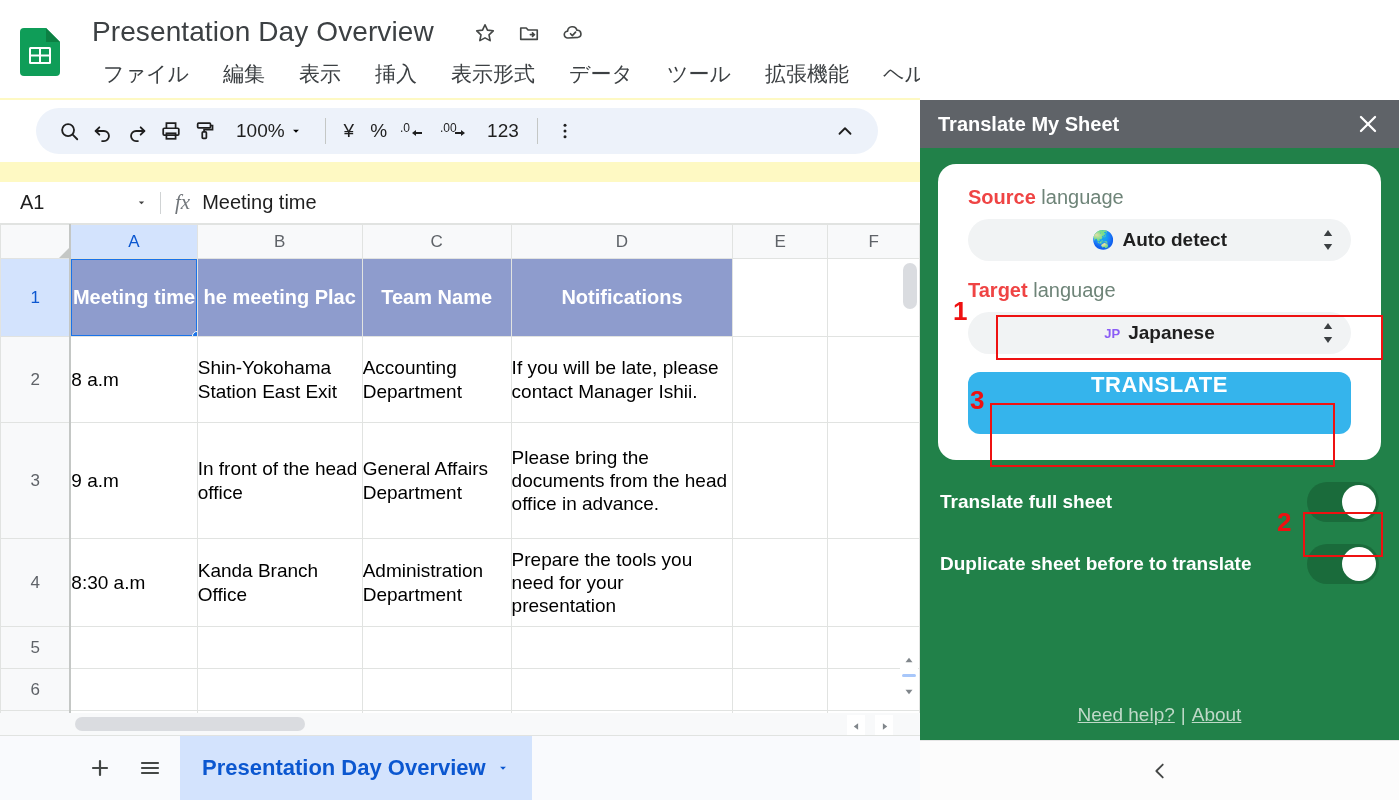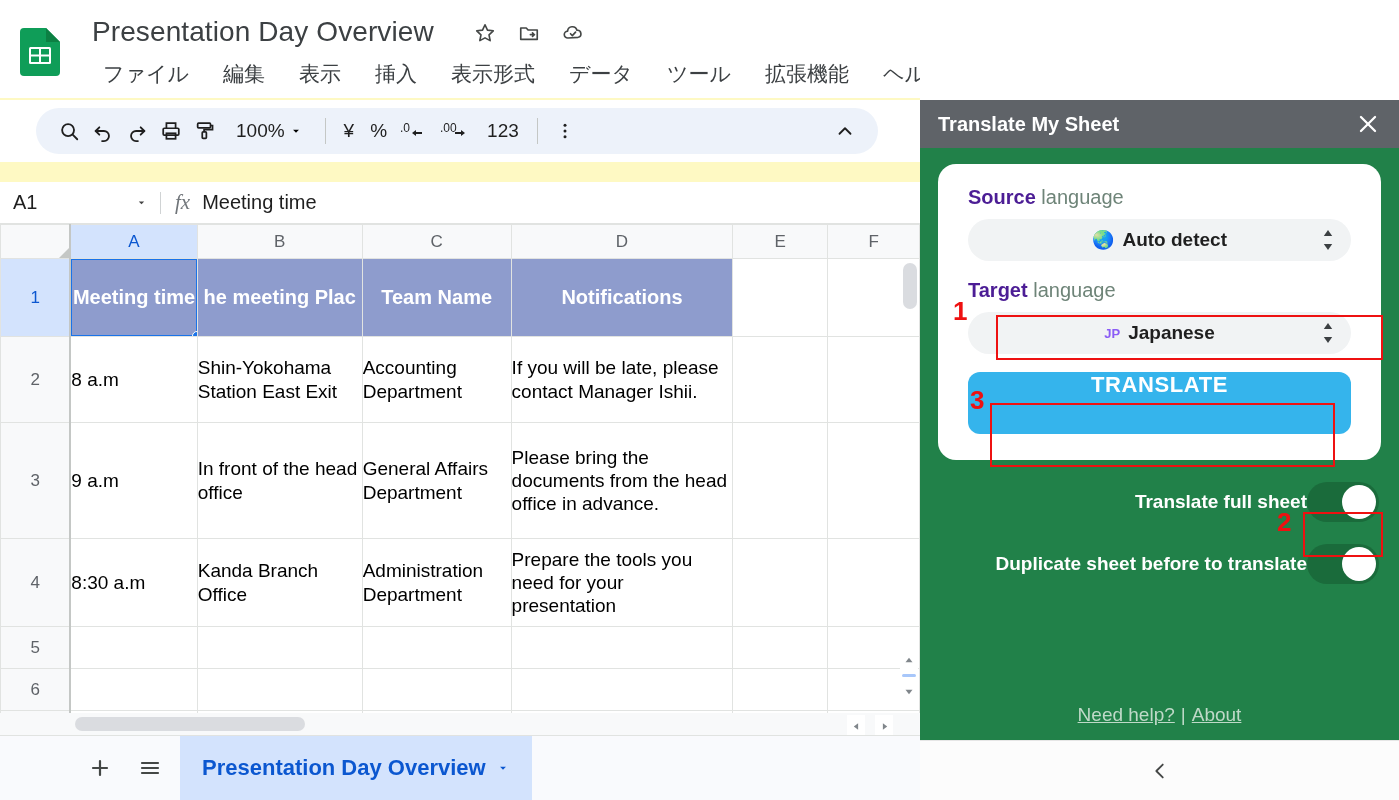--- a/index.html
+++ b/index.html
@@ -91,21 +91,21 @@
   .tb-spacer { flex: 1 1 auto; }
 
   
   .fbar {
     position: absolute; left: 0; top: 182px; width: 920px; height: 42px;
     background: #fff; display: flex; align-items: center;
     border-bottom: 1px solid #e1e3e1;
   }
   .namebox {
     width: 160px; height: 40px; display: flex; align-items: center;
-    padding-left: 13px; justify-content: space-between; padding-right: 12px;
+    padding-left: 20px; justify-content: space-between; padding-right: 12px;
     cursor: text;
   }
   .namebox .nb-val { font-size: 20px; color: #1f1f1f; }
   .namebox .nb-car { width: 13px; height: 13px; color: #444; }
   .fb-sep { width: 1px; height: 22px; background: #d0d3d4; }
   .fx { margin: 0 12px 0 14px; font-size: 21px; color: #70757a;
         font-family: "Liberation Serif", serif; font-style: italic; }
   .formula-val { font-size: 20px; color: #1f1f1f; }
 
   
@@ -204,21 +204,21 @@
   .p-close { width: 26px; height: 26px; color: #fff; cursor: pointer; }
   .p-body {
     position: absolute; left: 0; top: 148px; width: 479px; height: 592px;
     background: #218149;
     padding: 16px 18px 0 18px;
   }
   .card {
     background: #fff; border-radius: 18px; padding: 22px 30px 26px 30px;
   }
   .lbl { font-size: 20px; margin-bottom: 10px; }
-  .lbl b { color: #4c1d95; font-weight: bold; }
+  .lbl b { color: #ef4444; font-weight: bold; }
   .lbl span { color: #6e8478; }
   .selectbox {
     position: relative; height: 42px; border-radius: 21px;
     background: #f1f3f4; display: flex; align-items: center;
     justify-content: center; gap: 8px; cursor: pointer; margin-bottom: 18px;
   }
   .selectbox .sb-text { font-size: 19px; color: #1f1f1f; font-weight: bold; }
   .selectbox .sb-flag { font-size: 18px; }
   .selectbox .sb-jp { font-size: 13px; color: #8b5cf6; font-weight: bold; }
   .sb-updown {
@@ -226,21 +226,21 @@
     width: 14px; height: 22px; color: #3c4043;
   }
   .translate-btn {
     height: 62px; border-radius: 12px; background: #35b4ec;
     display: flex; justify-content: center;
     cursor: pointer; 
   }
   .translate-btn .tbl { font-size: 22px; color: #fff; font-weight: bold; letter-spacing: .6px; }
 
   .opt-row {
-    display: flex; align-items: center; justify-content: flex-end;
+    display: flex; align-items: center; justify-content: space-between;
     margin-top: 22px; padding: 0 2px;
   }
   .opt-lbl { font-size: 19px; color: #ffffff; font-weight: bold; }
   .toggle {
     width: 72px; height: 40px; border-radius: 20px; background: #1a6b3b;
     position: relative; cursor: pointer; flex: none;
   }
   .toggle .knob {
     position: absolute; right: 3px; top: 3px; width: 34px; height: 34px;
     border-radius: 50%; background: #fff;

